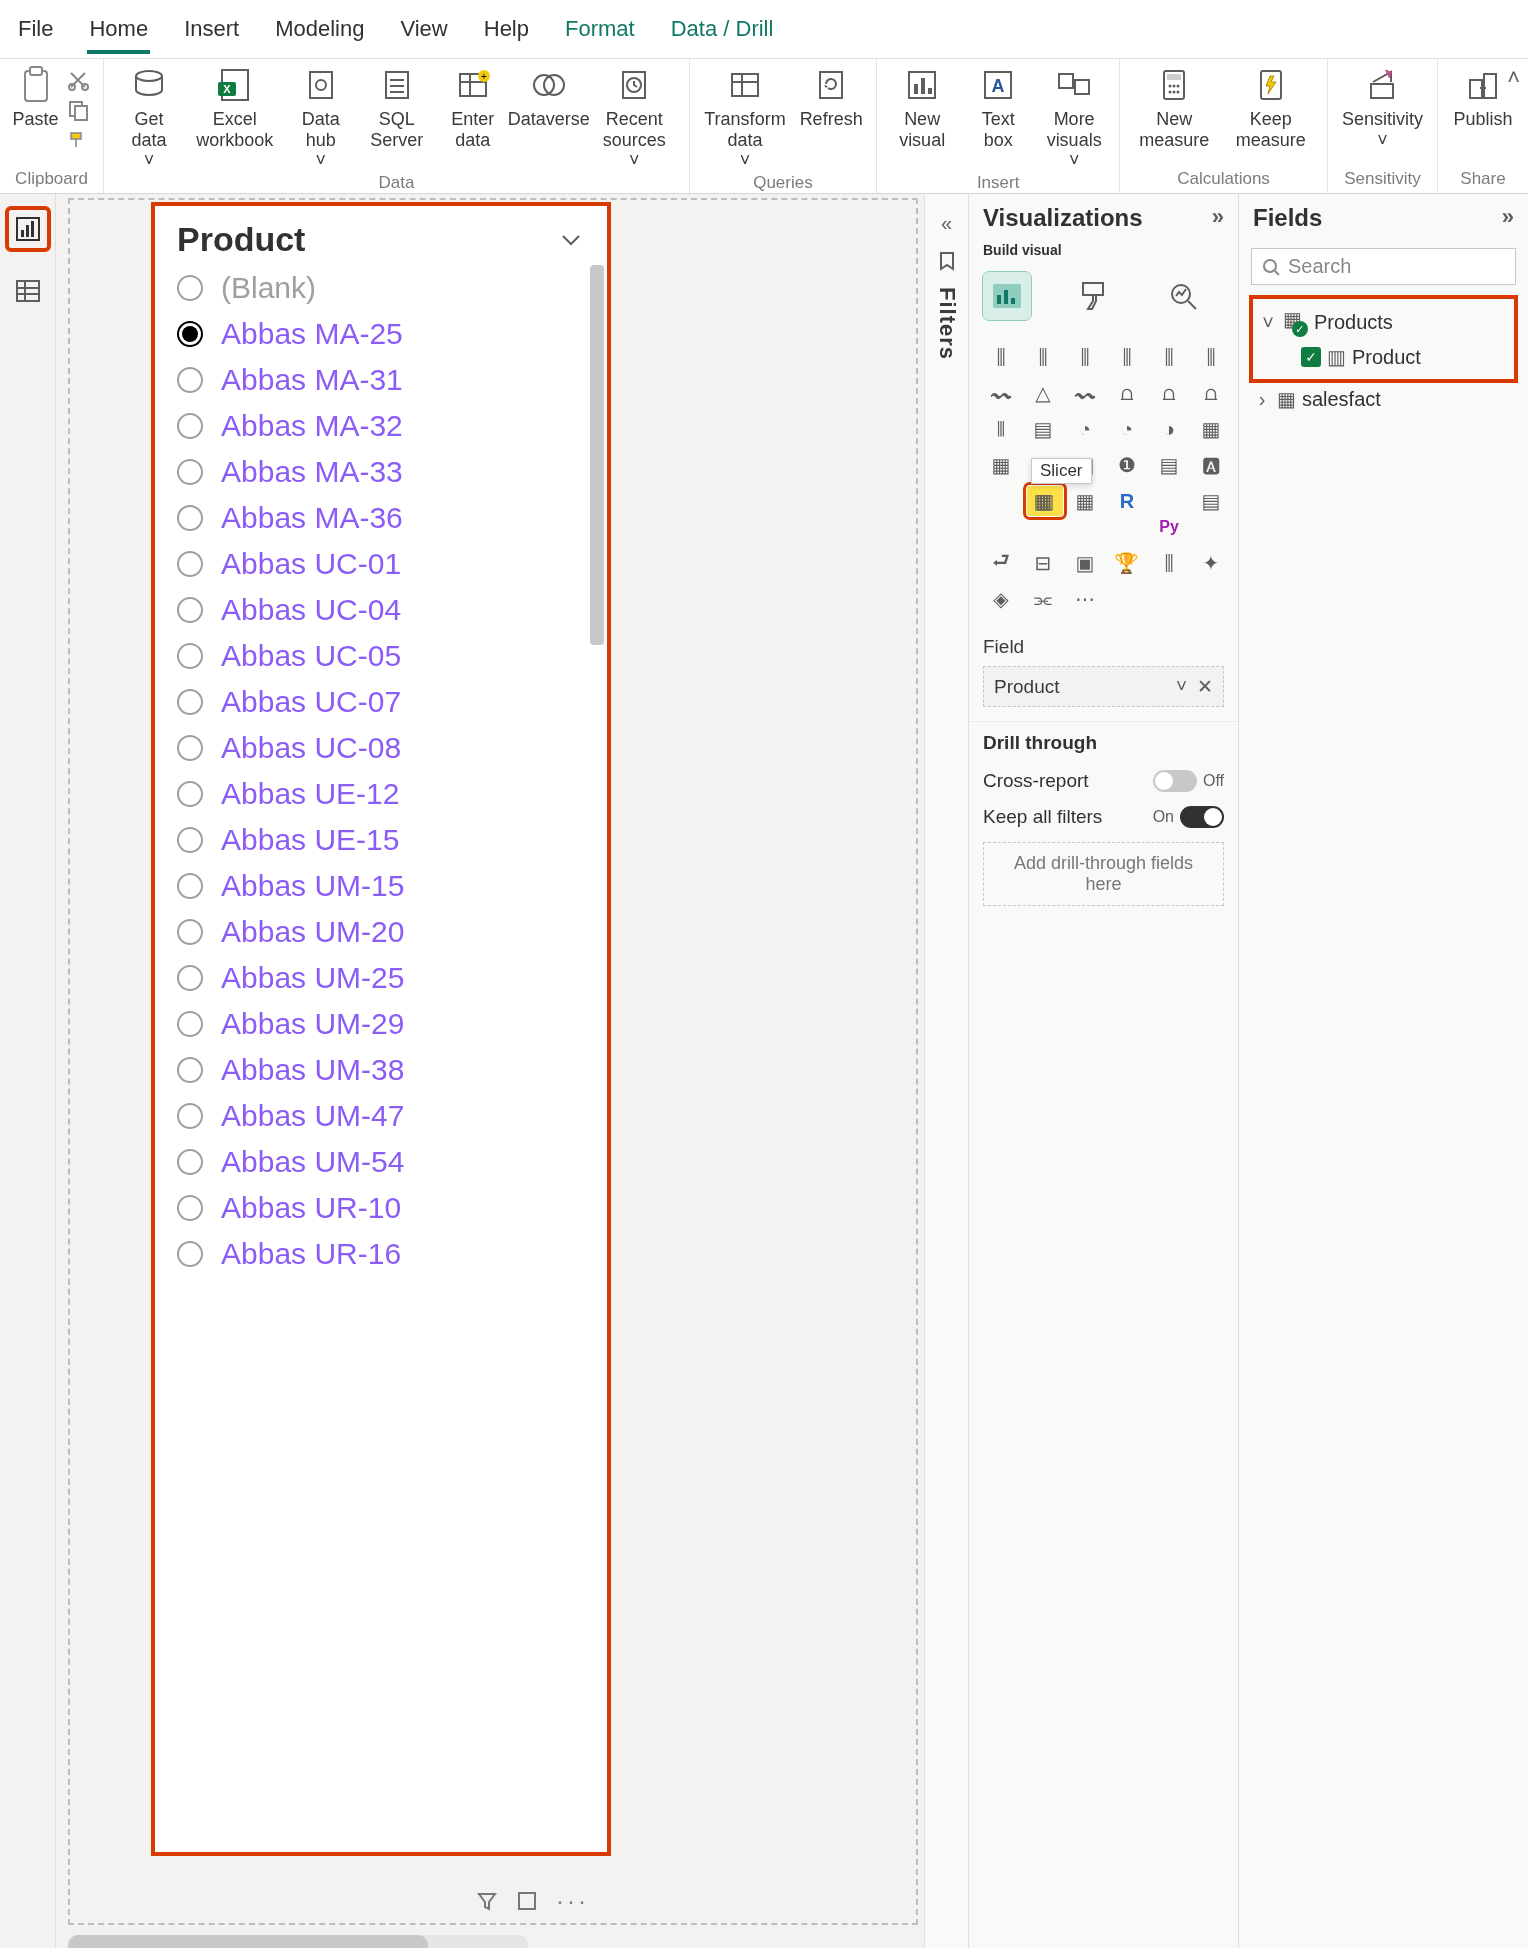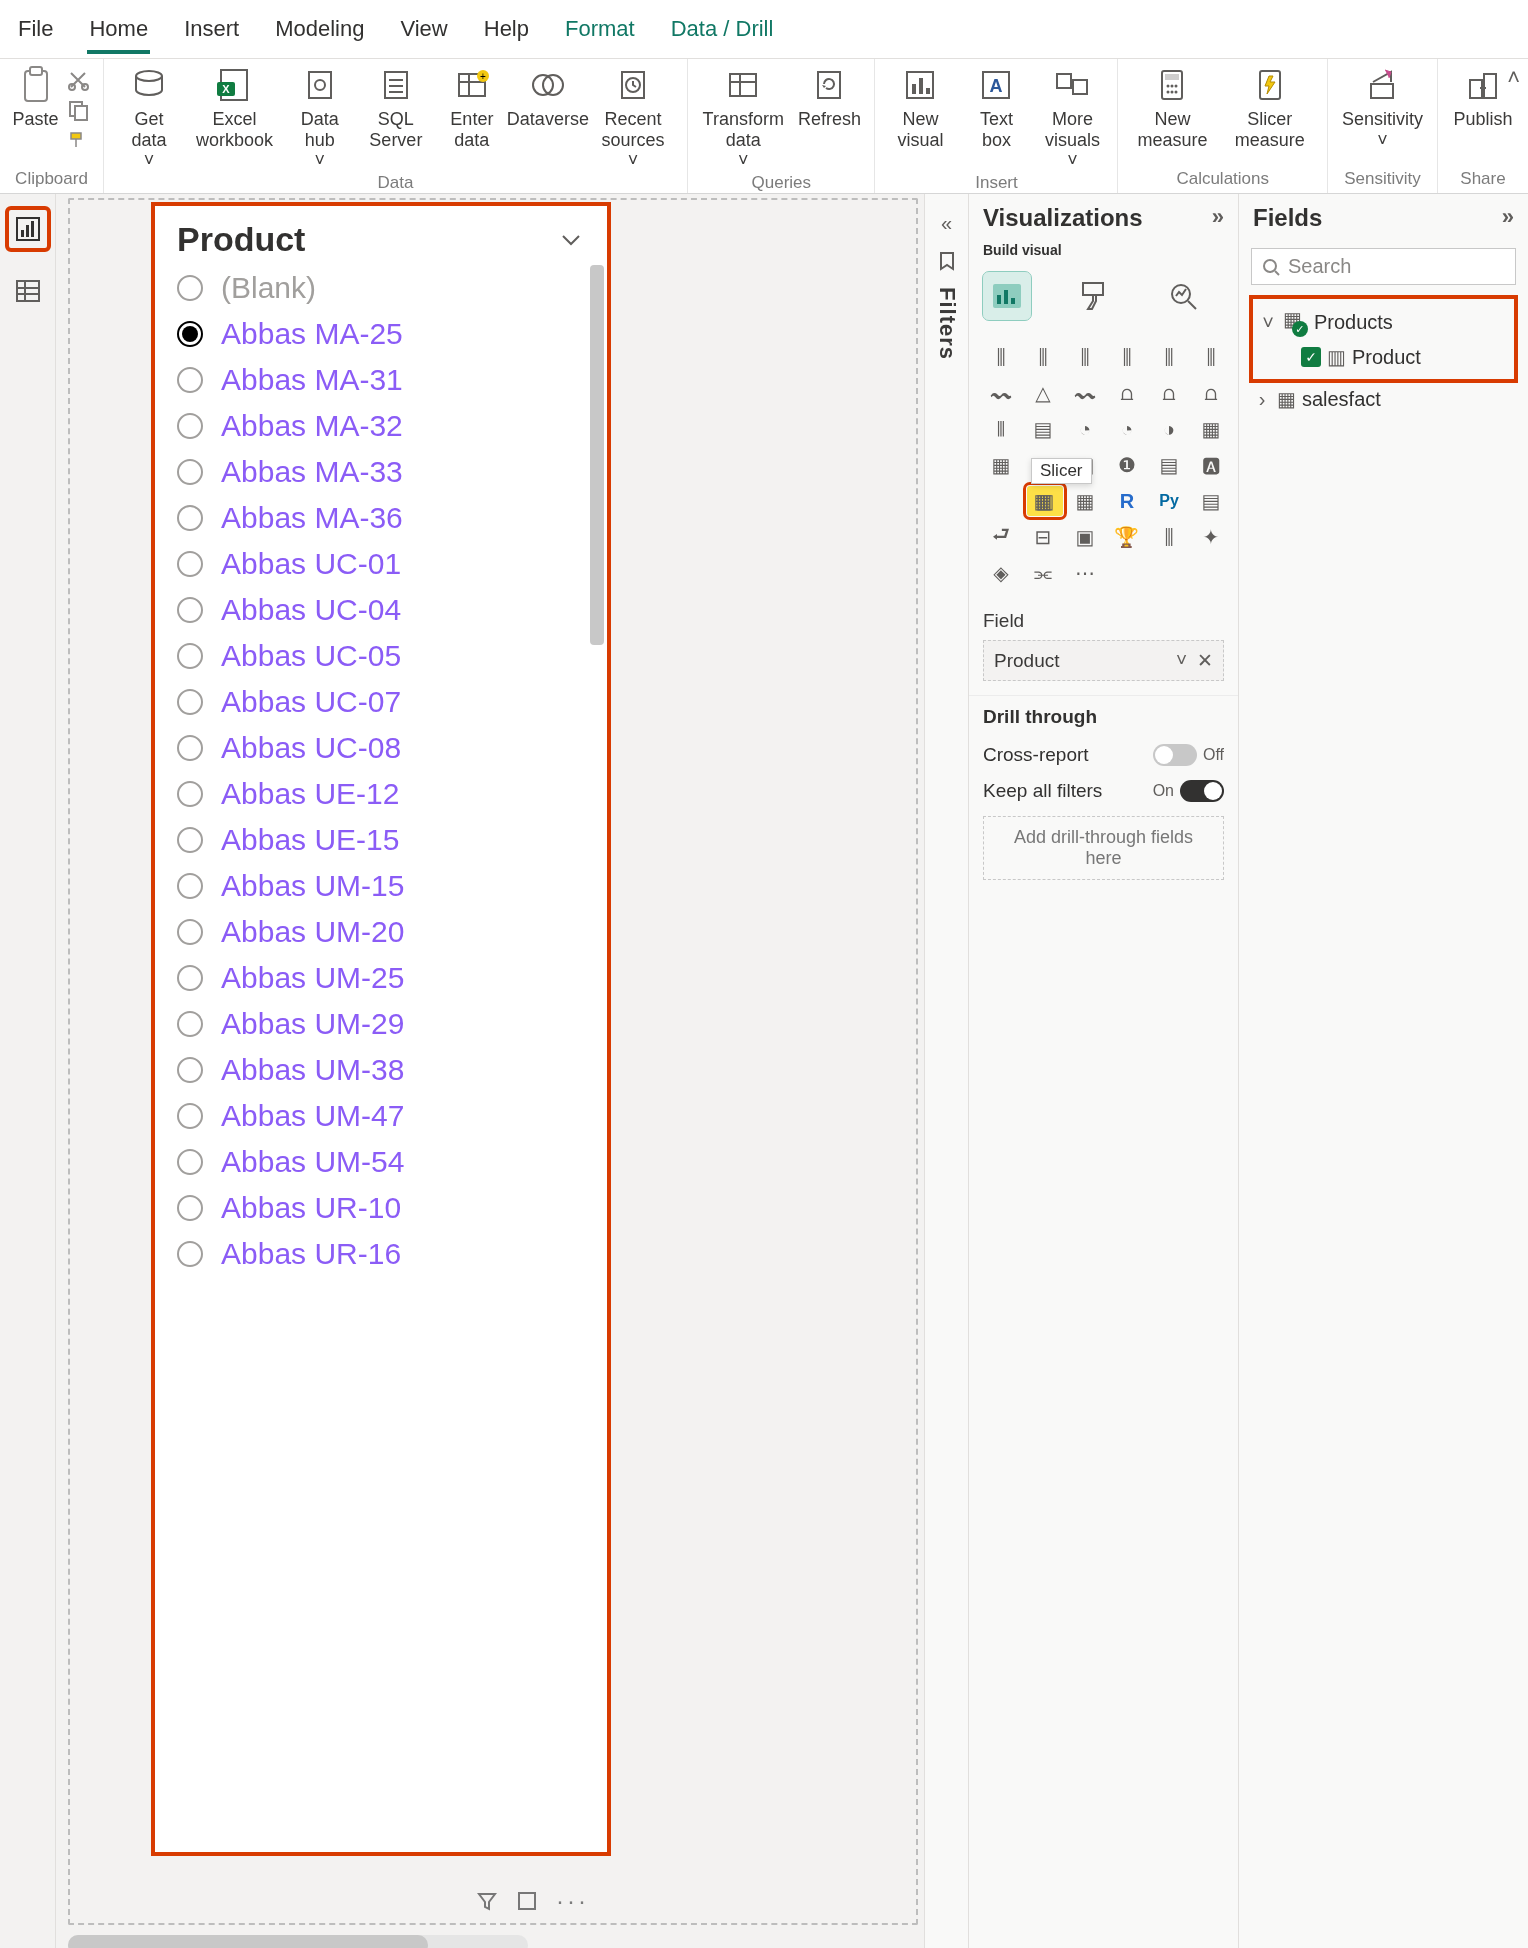--- a/index.html
+++ b/index.html
@@ -319,21 +319,21 @@
           </span>
         <span>New measure</span>
       </div>
       <div class="rbtn">
         <span class="ico">
             <svg width="38" height="38">
               <rect x="9" y="5" width="20" height="28" rx="2" fill="none" stroke="#605e5c" stroke-width="2"></rect>
               <path d="M18 10l-4 10h4l-2 8 8-12h-5l3-6z" fill="#f2c811" stroke="#b58b00" stroke-width="1"></path>
             </svg>
           </span>
-        <span>Slicer measure</span>
+        <span>Keep measure</span>
       </div>
     </div>
     <div class="rgroup-label">Calculations</div>
   </div>
 
   <div class="rgroup">
     <div class="rgroup-items">
       <div class="rbtn">
         <span class="ico">
             <svg width="38" height="38">
@@ -628,21 +628,21 @@
         </div>
         <div class="viz-cell">
           <span>▦</span>
         </div>
         <div class="viz-cell">
           <span>▦</span>
         </div>
         <div class="viz-cell" style="color: rgb(39, 108, 203); font-weight: bold; font-size: 20px;">
           <span>R</span>
         </div>
-        <div class="viz-cell" style="color: #0369a1; font-weight: bold; font-size: 16px;">
+        <div class="viz-cell" style="color: #a21caf; font-weight: bold; font-size: 16px; margin-top: 26px;">
           <span>Py</span>
         </div>
         <div class="viz-cell">
           <span>▤</span>
         </div>
         <div class="viz-cell">
           <span>⮐</span>
         </div>
         <div class="viz-cell">
           <span>⊟</span>

